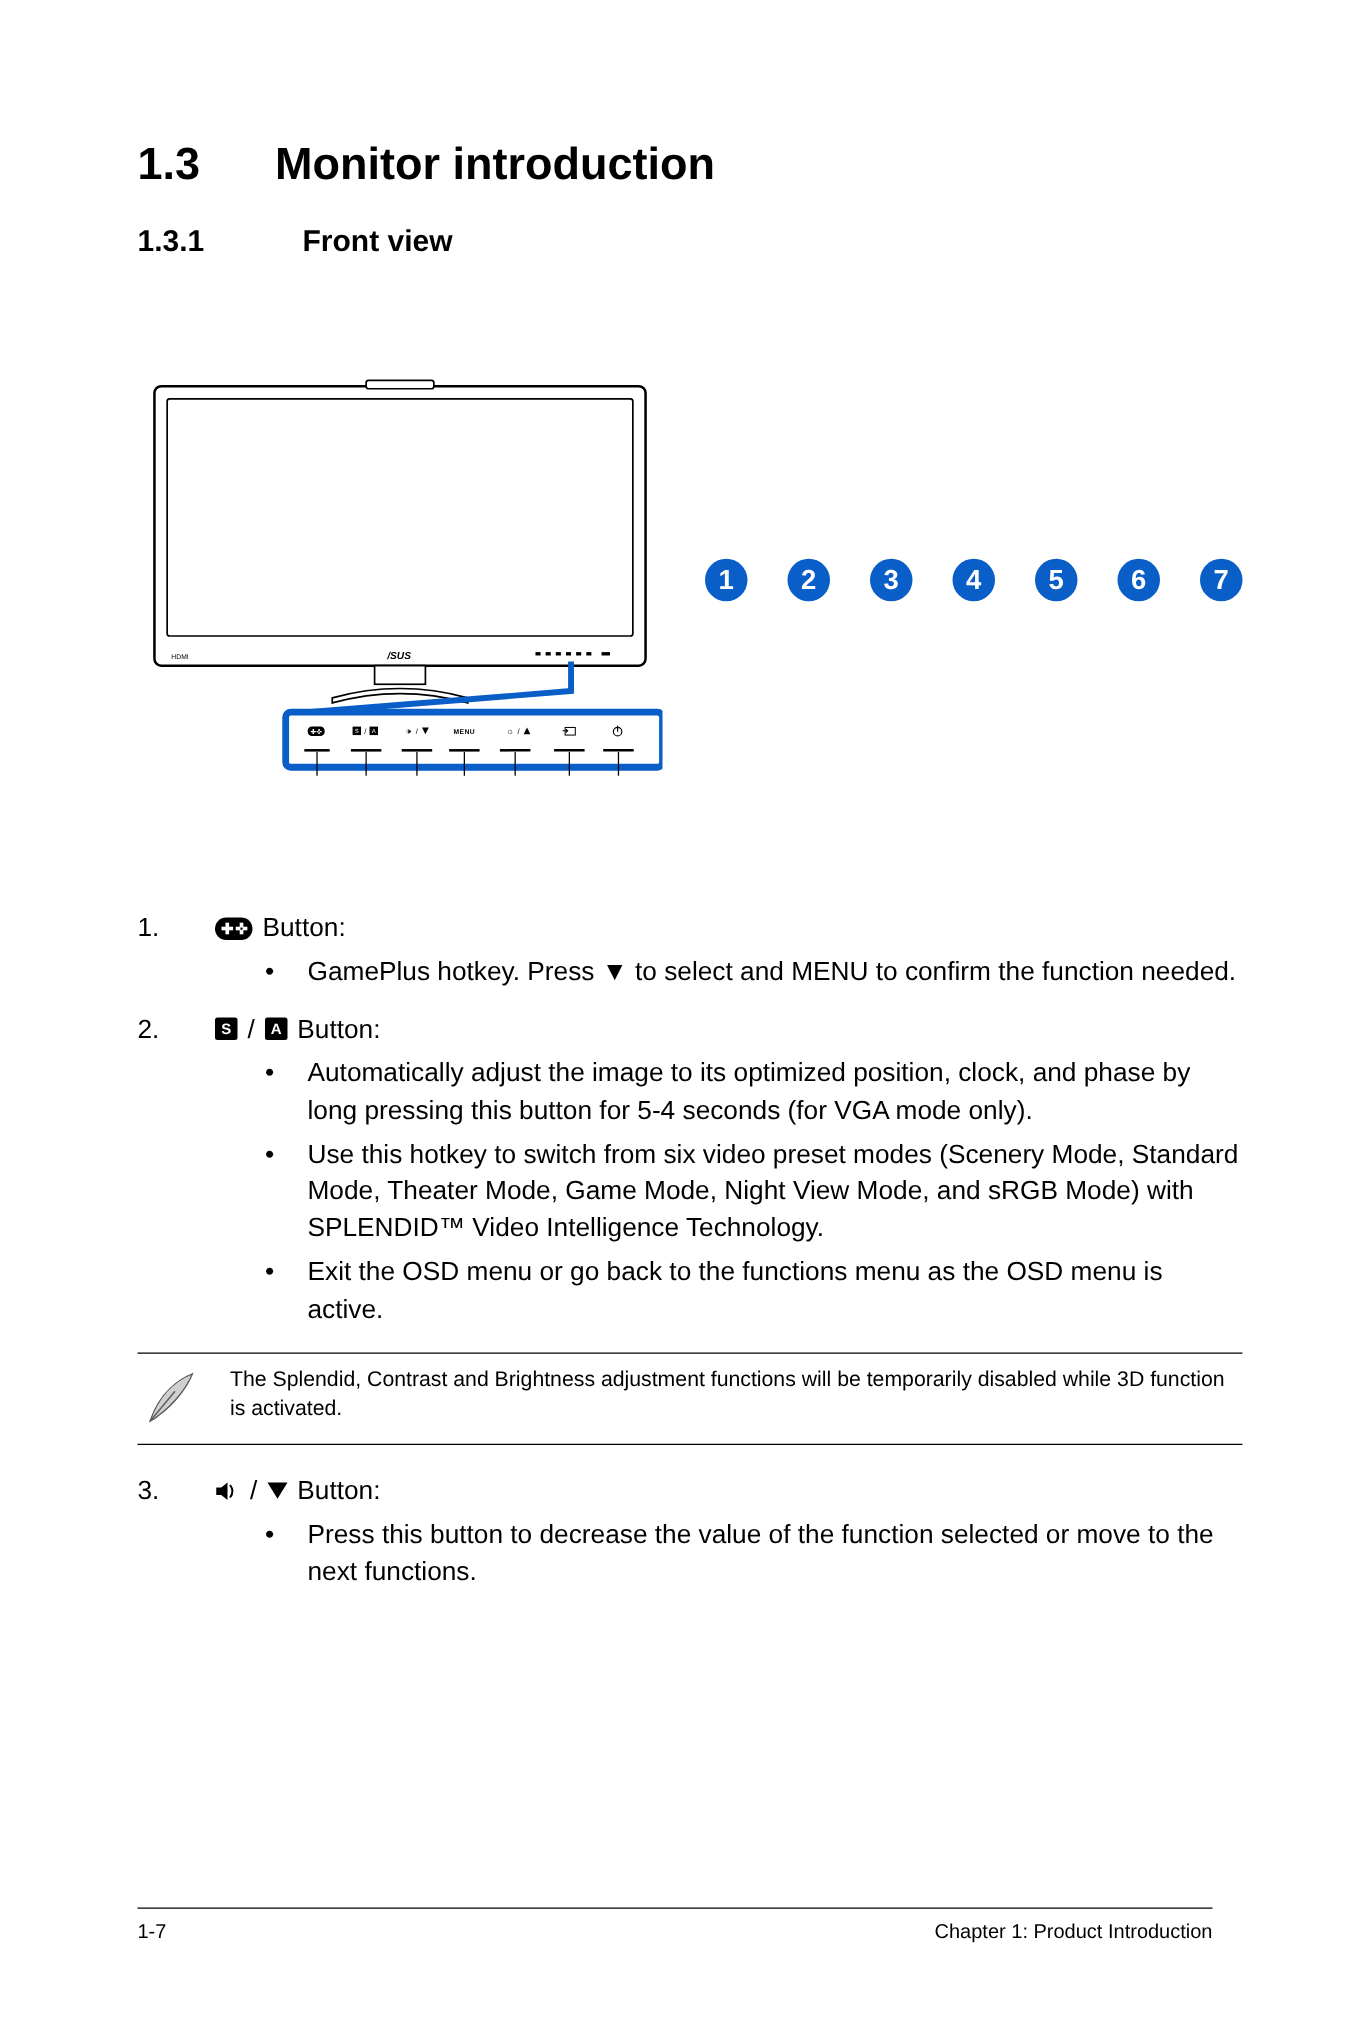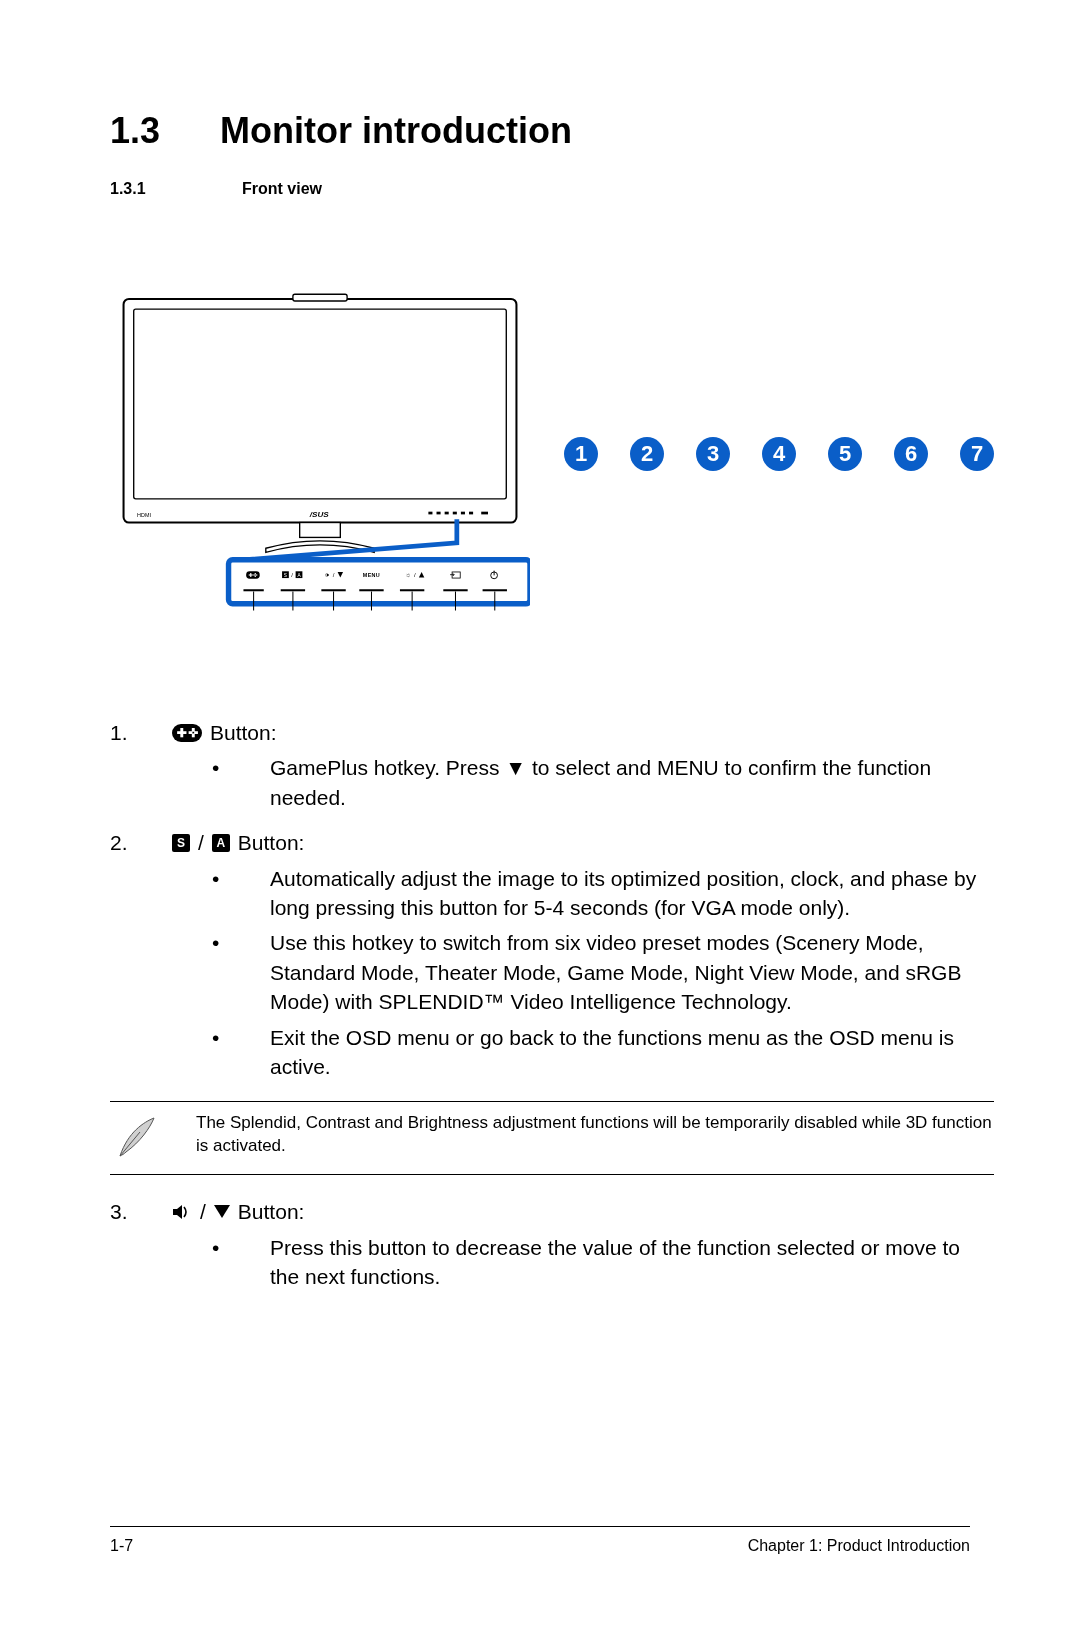--- a/index.html
+++ b/index.html
@@ -1,37 +1,37 @@
 <!DOCTYPE html>
 <html><head>
 <meta charset="utf-8">
 <style>
   * { box-sizing: border-box; margin: 0; padding: 0; }
   html, body { width: 1080px; height: 1627px; background: #fff; font-family: Arial, Helvetica, sans-serif; color: #000; }
   .page { width: 1080px; height: 1627px; padding: 110px 86px 0 110px; position: relative; }
   .h1 { font-size: 36px; font-weight: bold; margin-bottom: 28px; }
   .h1 .num { display: inline-block; width: 110px; }
-  .h2 { font-size: 16px; font-weight: bold; margin-bottom: 20px; }
+  .h2 { font-size: 24px; font-weight: bold; margin-bottom: 20px; }
   .h2 .num { display: inline-block; width: 132px; }
   .figure { width: 100%; display: flex; flex-direction: row; align-items: center; margin-bottom: 40px; }
   .callouts { display: flex; gap: 32px; margin-top: 12px; justify-content: center; padding-left: 40px; }
   .callout-num { width: 34px; height: 34px; border-radius: 50%; background: #0a5ec8; color: #fff; display: flex; align-items: center; justify-content: center; font-weight: bold; font-size: 22px; }
   .list { font-size: 21px; line-height: 1.4; }
   .list-item { display: flex; margin-bottom: 10px; }
   .li-num { width: 62px; flex: 0 0 62px; }
   .li-body { flex: 1; }
   .li-title { display: flex; align-items: center; gap: 8px; margin-bottom: 6px; }
   .bullets { padding-left: 40px; }
   .bullet { display: flex; margin-bottom: 6px; }
   .bullet .dot { width: 34px; flex: 0 0 34px; }
-  .bullet .txt { flex: 1; margin-left: 24px; }
+  .bullet .txt { flex: 1; }
   .icon-pill { display: inline-flex; align-items: center; justify-content: center; background: #000; color: #fff; border-radius: 9px; height: 18px; min-width: 30px; padding: 0 4px; font-size: 12px; line-height: 1; font-weight: bold; letter-spacing: -1px; }
   .icon-sq { display: inline-flex; align-items: center; justify-content: center; background: #000; color: #fff; width: 18px; height: 18px; font-size: 12px; font-weight: bold; border-radius: 2px; line-height: 1; }
   .tri-down { display: inline-block; width: 0; height: 0; border-left: 8px solid transparent; border-right: 8px solid transparent; border-top: 13px solid #000; vertical-align: middle; }
-  .note-box { border-top: 1px solid #000; border-bottom: 1px solid #000; padding: 10px 0; margin: 14px 0 22px 0; display: flex; align-items: flex-start; gap: 34px; }
+  .note-box { border-top: 1px solid #000; border-bottom: 1px solid #000; padding: 10px 0; margin: 14px 0 22px 0; display: flex; align-items: flex-start; gap: 22px; }
   .note-text { font-size: 17px; line-height: 1.35; flex: 1; }
   .footer { position: absolute; left: 110px; right: 110px; bottom: 72px; border-top: 1px solid #000; padding-top: 10px; display: flex; justify-content: space-between; font-size: 16px; }
 </style>
 </head>
 <body>
 
 <div class="page">
   <div class="h1">
     <span class="num">1.3</span><span>Monitor introduction</span>
   </div>

